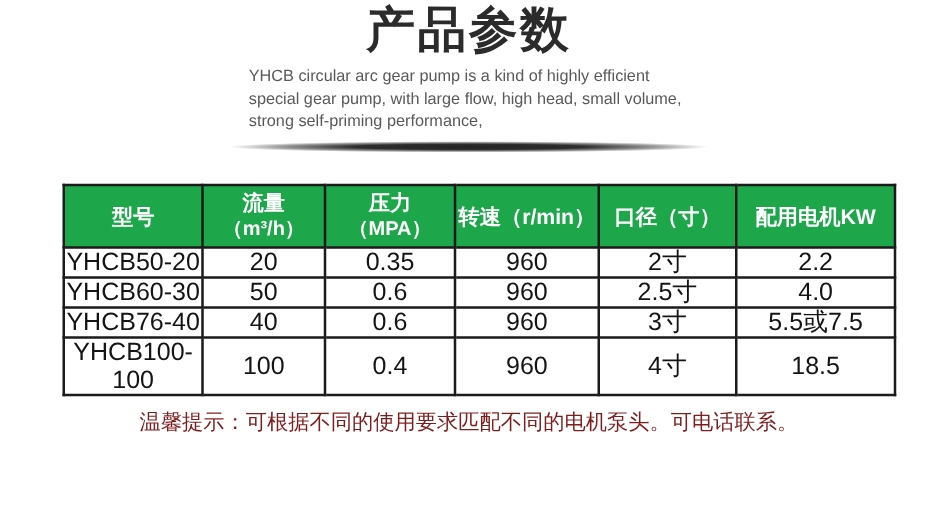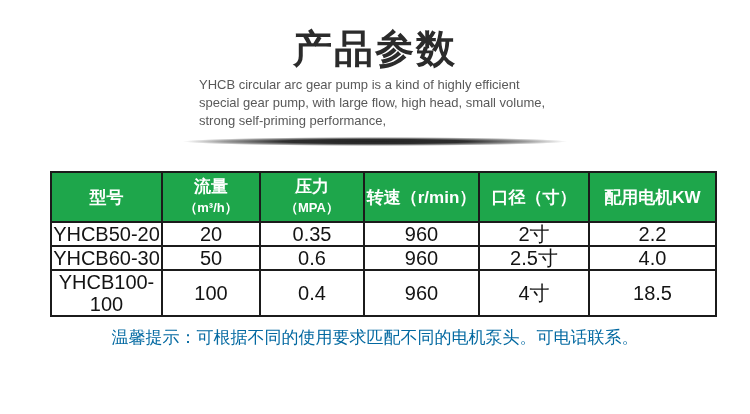--- a/index.html
+++ b/index.html
@@ -3,21 +3,21 @@
 <meta charset="utf-8">
 <style>
   * { margin: 0; padding: 0; box-sizing: border-box; }
   html, body { background: #ffffff; }
   body {
     width: 750px;
     height: 414px;
     overflow: hidden;
     font-family: "Liberation Sans", "DejaVu Sans", sans-serif;
   }
-  .page { width: 750px; height: 362px; position: relative; background: #ffffff; margin-top: 24px; }
+  .page { width: 750px; height: 362px; position: relative; background: #ffffff; }
 
   .title {
     padding-top: 3px;
     text-align: center;
     font-size: 39px;
     line-height: 44px;
     font-weight: 900;
     letter-spacing: 2px;
     color: #2b2b2b;
   }
@@ -54,35 +54,35 @@
     padding: 0;
   }
   .spec-table th {
     background: #1ea64b;
     color: #ffffff;
     font-weight: bold;
     font-size: 17px;
     line-height: 21px;
     height: 50px;
   }
-  .spec-table th .sub { display: block; font-size: 13px; }
+  .spec-table th .sub { display: block; font-size: 16px; }
   .spec-table td {
     height: 22px;
     font-size: 20px;
     line-height: 22px;
     color: #141414;
     background: #ffffff;
   }
 
   .tip {
     margin-top: 9px;
     text-align: center;
     font-family: Liberation Serif, serif;
     font-size: 17px;
-    color: #0369a1;
+    color: #7f1d1d;
   }
 </style>
 </head>
 <body>
 
 <div class="page">
 
   <div class="title">产品参数</div>
 
   <div class="description">YHCB circular arc gear pump is a kind of highly efficient special gear pump, with large flow, high head, small volume, strong self-priming performance,</div>
@@ -131,20 +131,28 @@
       </tr>
       <tr>
         <td>YHCB60-30</td>
         <td>50</td>
         <td>0.6</td>
         <td>960</td>
         <td>2.5寸</td>
         <td>4.0</td>
       </tr>
       <tr>
+        <td>YHCB76-40</td>
+        <td>40</td>
+        <td>0.6</td>
+        <td>960</td>
+        <td>3寸</td>
+        <td>5.5或7.5</td>
+      </tr>
+      <tr>
         <td>YHCB100-100</td>
         <td>100</td>
         <td>0.4</td>
         <td>960</td>
         <td>4寸</td>
         <td>18.5</td>
       </tr>
     </tbody>
   </table>
 

